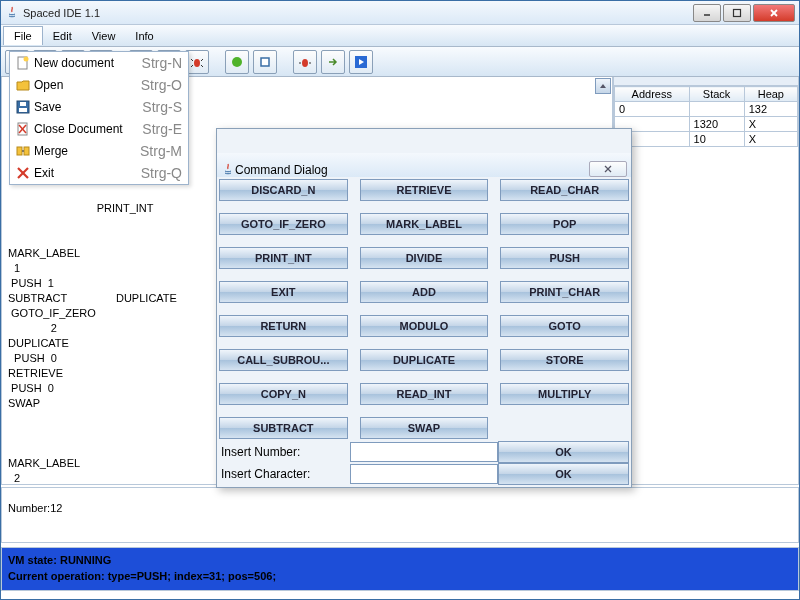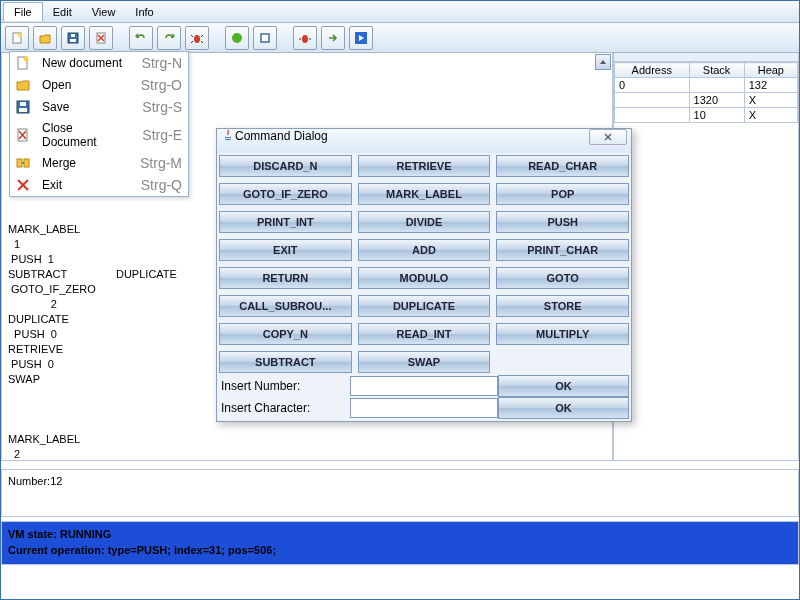--- a/index.html
+++ b/index.html
@@ -18,44 +18,71 @@
 .toolbar { background: linear-gradient(#f8fbfe,#d7e6f4); height: 30px; display: flex; align-items: center; padding-left: 4px; gap: 4px; border-bottom: 1px solid #a8b8ca; }
 .tbbtn { width: 24px; height: 24px; border: 1px solid #8aa0b8; background: linear-gradient(#fdfdfd,#e0ebf5); border-radius: 2px; display: flex; align-items: center; justify-content: center; }
 .sep { width: 8px; }
 .body { display: flex; height: 408px; }
 .editor { flex: 1; background: #fff; border: 1px solid #b8c8da; border-top: none; padding: 4px 6px; font-family: monospace; font-size: 12px; line-height: 15px; white-space: pre; overflow: hidden; position: relative; z-index: 1; }
 .right { width: 186px; background: #fff; border: 1px solid #b8c8da; border-left: 1px solid #b8c8da; border-top: none; }
 .right .blank { height: 9px; background: #e6eef7; border-bottom: 1px solid #b8c8da; }
 table.mem { width: 100%; border-collapse: collapse; font-size: 11px; }
 table.mem th, table.mem td { border: 1px solid #b8c8da; padding: 1px 4px; text-align: left; background: #fff; }
 table.mem th { background: linear-gradient(#fdfdfd,#e0ebf5); font-weight: normal; text-align: center; }
-.outpanel { height: 48px; background: #fff; border: 1px solid #b8c8da; margin-top: 8px; padding: 4px 6px; font-size: 12px; }
+.outpanel { height: 56px; background: #fff; border: 1px solid #b8c8da; margin-top: 2px; padding: 13px 6px; font-size: 12px; }
 .status { height: 44px; background: #1d4ed8; border: 1px solid #b8c8da; margin-top: 4px; padding: 4px 6px; font-size: 12px; line-height: 16px; }
 .status b { font-weight: bold; }
 .dropdown { position: absolute; left: 9px; top: 51px; width: 180px; background: #fff; border: 1px solid #9db3cc; z-index: 5; box-shadow: 2px 2px 4px rgba(0,0,0,0.15); }
-.dd-item { display: flex; align-items: center; padding: 3px 6px; gap: 12px; }
+.dd-item { display: flex; align-items: center; padding: 3px 6px; gap: 4px; }
 .dd-item .ic { width: 14px; height: 14px; display: flex; align-items: center; justify-content: center; }
 .dd-item .lbl { flex: 1; font-size: 12px; }
 .dd-item .sc { color: #888; font-size: 14px; }
 .dialog { position: absolute; left: 216px; top: 128px; width: 416px; background: #eef3f9; border: 1px solid #8aa0b8; z-index: 4; box-shadow: 3px 3px 8px rgba(0,0,0,0.25); }
-.dialog .dtitle { background: linear-gradient(#f4f8fd,#dbe9f7); height: 24px; display: flex; align-items: flex-start; padding: 0 4px; }
+.dialog .dtitle { background: linear-gradient(#f4f8fd,#dbe9f7); height: 24px; display: flex; align-items: flex-end; padding: 0 4px; margin-top: 24px; }
 .dialog .dtitle .t { flex: 1; font-size: 12px; }
 .dclose { width: 38px; height: 16px; border: 1px solid #aab; background: linear-gradient(#fdfdfd,#e0ebf5); border-radius: 2px; display: flex; align-items: center; justify-content: center; font-size: 10px; }
-.dgrid { display: grid; grid-template-columns: 1fr 1fr 1fr; gap: 6px; padding: 2px; }
+.dgrid { display: grid; grid-template-columns: 1fr 1fr 1fr; gap: 12px; padding: 2px; }
 .cmdbtn { background: linear-gradient(#f0f5fb,#c5d6e8 48%,#a9c3dd 52%,#d5e3f1); border: 1px solid #7f9bbd; height: 22px; display: flex; align-items: center; justify-content: center; font-size: 11px; font-weight: bold; color: #223; cursor: default; margin: 0; }
 .dform { display: grid; grid-template-columns: 1fr 1fr 1fr; padding: 0 2px 2px; }
 .dform .flbl { padding: 4px 2px; font-size: 12px; }
 .dform input { border: 1px solid #7f9bbd; height: 20px; margin: 1px 0; padding: 0 2px; }
 .scroll-arrow { position: absolute; right: 1px; top: 1px; width: 16px; height: 16px; background: linear-gradient(#f0f5fb,#c5d6e8); border: 1px solid #7f9bbd; display: flex; align-items: center; justify-content: center; }
 svg { display: block; }
 </style>
 </head>
 <body>
 
 <div class="window" style="width:800px;height:600px;">
+  <div class="titlebar">
+    <span class="java-icon">
+      <svg width="14" height="14" viewBox="0 0 14 14">
+          <path d="M4 10c1 1 5 1 6 0M4 8c1 1 5 1 6 0" stroke="#3a6ea5" fill="none" stroke-width="1"></path>
+          <path d="M7 1c1 2-1 3 0 5" stroke="#d43b2a" fill="none" stroke-width="1.2"></path>
+        </svg>
+    </span>
+    <span class="t">Spaced IDE 1.1</span>
+    <div class="winbtns">
+      <div class="winbtn">
+          <svg width="10" height="10">
+            <line x1="2" y1="7" x2="8" y2="7" stroke="#333" stroke-width="1.5"></line>
+          </svg>
+        </div>
+      <div class="winbtn">
+          <svg width="10" height="10">
+            <rect x="1.5" y="1.5" width="7" height="7" fill="none" stroke="#333" stroke-width="1.2"></rect>
+          </svg>
+        </div>
+      <div class="winbtn close">
+          <svg width="12" height="10">
+            <line x1="3" y1="2" x2="9" y2="8" stroke-width="1.8"></line>
+            <line x1="9" y1="2" x2="3" y2="8" stroke-width="1.8"></line>
+          </svg>
+        </div>
+    </div>
+  </div>
 
   <div class="menubar" id="menubar">
       <div class="mi active">File</div>
       <div class="mi">Edit</div>
       <div class="mi">View</div>
       <div class="mi">Info</div>
     </div>
 
   <div class="toolbar">
     <div class="tbbtn">

